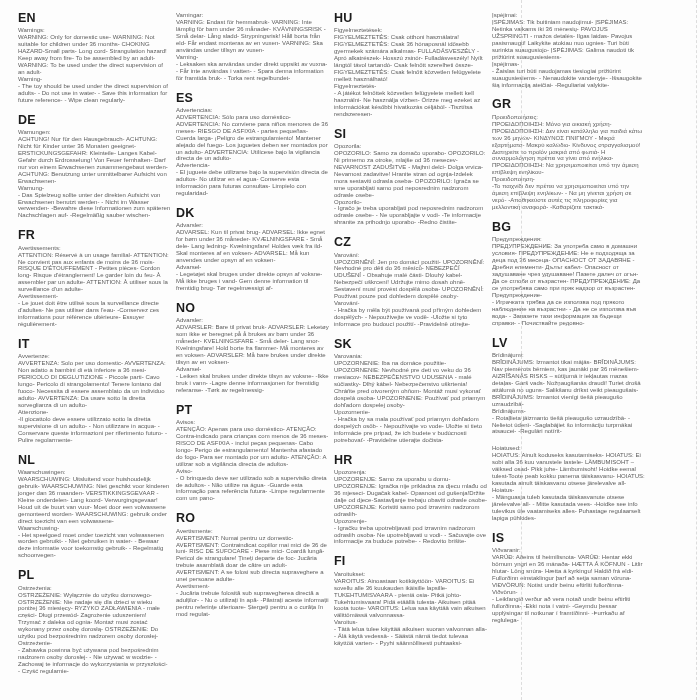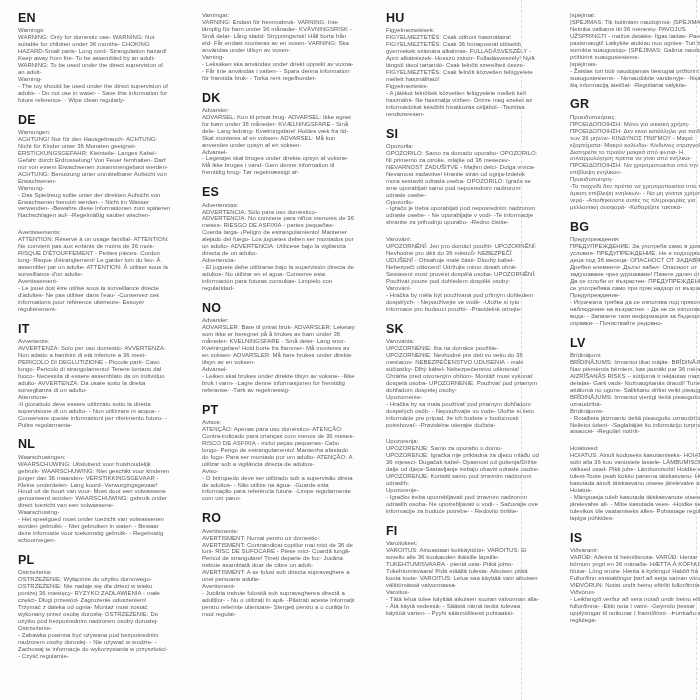--- a/index.html
+++ b/index.html
@@ -11,21 +11,21 @@
     position: relative;
     width: 700px;
     height: 700px;
     background: #fdfdfd;
     overflow: hidden;
     font-family: "Liberation Sans", "DejaVu Sans", sans-serif;
   }
   .columns {
     display: grid;
     grid-template-columns: repeat(4, 153px);
-    column-gap: 31px;
+    column-gap: 5px;
     padding: 12px 0 0 18px;
   }
   .lang {
     margin: 0 0 10px 0;
   }
   .code {
     font-size: 12.5px;
     font-weight: 700;
     color: #1c1c1c;
     letter-spacing: 0.2px;
@@ -66,20 +66,21 @@
 
   <section class="lang">
     <h2 class="code">DE</h2>
     <p class="txt intro">Warnungen:</p>
     <p class="txt main">ACHTUNG! Nur für den Hausgebrauch- ACHTUNG: Nicht für Kinder unter 36 Monaten geeignet- ERSTICKUNGSGEFAHR: Kleinteile- Langes Kabel- Gefahr durch Erdrosselung! Von Feuer fernhalten- Darf nur von einem Erwachsenen zusammengebaut werden- ACHTUNG: Benutzung unter unmittelbarer Aufsicht von Erwachsenen-</p>
     <p class="txt subtitle">Warnung-</p>
     <p class="txt subbody">- Das Spielzeug sollte unter der direkten Aufsicht von Erwachsenen benutzt werden- - Nicht im Wasser verwenden- -Bewahre diese Informationen zum späteren Nachschlagen auf- -Regelmäßig sauber wischen-</p>
   </section>
 
   <section class="lang">
+    <h2 class="code">FR</h2>
     <p class="txt intro">Avertissements:</p>
     <p class="txt main">ATTENTION: Réservé à un usage familial- ATTENTION: Ne convient pas aux enfants de moins de 36 mois- RISQUE D'ÉTOUFFEMENT - Petites pièces- Cordon long- Risque d'étranglement! Le garder loin du feu- À assembler par un adulte- ATTENTION: À utiliser sous la surveillance d'un adulte-</p>
     <p class="txt subtitle">Avertissement-</p>
     <p class="txt subbody">- Le jouet doit être utilisé sous la surveillance directe d'adultes- Ne pas utiliser dans l'eau- -Conservez ces informations pour référence ultérieure- Essuyer régulièrement-</p>
   </section>
 
   <section class="lang">
     <h2 class="code">IT</h2>
     <p class="txt intro">Avvertenze:</p>
     <p class="txt main">AVVERTENZA: Solo per uso domestic- AVVERTENZA: Non adatto a bambini di età inferiore a 36 mesi- PERICOLO DI DEGLUTIZIONE - Piccole parti- Cavo lungo- Pericolo di strangolamento! Tenere lontano dal fuoco- Necessita di essere assemblato da un individuo adulto- AVVERTENZA: Da usare sotto la diretta sorveglianza di un adulto-</p>
@@ -105,36 +106,36 @@
 </div>
     <div class="col">
   <section class="lang">
     <p class="txt intro">Varningar:</p>
     <p class="txt main">VARNING: Endast för hemmabruk- VARNING: Inte lämplig för barn under 36 månader- KVÄVNINGSRISK - Små delar- Lång sladd- Strypningsrisk! Håll borta från eld- Får endast monteras av en vuxen- VARNING: Ska användas under tillsyn av vuxen-</p>
     <p class="txt subtitle">Varning-</p>
     <p class="txt subbody">- Leksaken ska användas under direkt uppsikt av vuxna- - Får inte användas i vatten- - Spara denna information för framtida bruk- - Torka rent regelbundet-</p>
   </section>
 
   <section class="lang">
+    <h2 class="code">ES</h2>
+    <p class="txt intro">Advertencias:</p>
+    <p class="txt main">ADVERTENCIA: Sólo para uso doméstico- ADVERTENCIA: No conviene para niños menores de 36 meses- RIESGO DE ASFIXIA - partes pequeñas- Cuerda larga- ¡Peligro de estrangulamiento! Mantener alejado del fuego- Los juguetes deben ser montados por un adulto- ADVERTENCIA: Utilícese bajo la vigilancia directa de un adulto-</p>
+    <p class="txt subtitle">Advertencia-</p>
+    <p class="txt subbody">- El juguete debe utilizarse bajo la supervisión directa de adultos- No utilizar en el agua- Conserve esta información para futuras consultas- Limpielo con regularidad-</p>
+  </section>
+
+  <section class="lang">
     <h2 class="code">DK</h2>
     <p class="txt intro">Advarsler:</p>
     <p class="txt main">ADVARSEL: Kun til privat brug- ADVARSEL: Ikke egnet for børn under 36 måneder- KVÆLNINGSFARE - Små dele- Lang ledning- Kvælningsfare! Holdes væk fra ild- Skal monteres af en voksen- ADVARSEL: Må kun anvendes under opsyn af en voksen-</p>
     <p class="txt subtitle">Advarsel-</p>
     <p class="txt subbody">- Legetøjet skal bruges under direkte opsyn af voksne- Må ikke bruges i vand- Gem denne information til fremtidig brug- Tør regelmæssigt af-</p>
   </section>
 
   <section class="lang">
-    <h2 class="code">ES</h2>
-    <p class="txt intro">Advertencias:</p>
-    <p class="txt main">ADVERTENCIA: Sólo para uso doméstico- ADVERTENCIA: No conviene para niños menores de 36 meses- RIESGO DE ASFIXIA - partes pequeñas- Cuerda larga- ¡Peligro de estrangulamiento! Mantener alejado del fuego- Los juguetes deben ser montados por un adulto- ADVERTENCIA: Utilícese bajo la vigilancia directa de un adulto-</p>
-    <p class="txt subtitle">Advertencia-</p>
-    <p class="txt subbody">- El juguete debe utilizarse bajo la supervisión directa de adultos- No utilizar en el agua- Conserve esta información para futuras consultas- Limpielo con regularidad-</p>
-  </section>
-
-  <section class="lang">
     <h2 class="code">NO</h2>
     <p class="txt intro">Advarsler:</p>
     <p class="txt main">ADVARSLER: Bare til privat bruk- ADVARSLER: Leketøy som ikke er beregnet på å brukes av barn under 36 måneder- KVELNINGSFARE - Små deler- Lang snor- Kvelningsfare! Hold borte fra flammer- Må monteres av en voksen- ADVARSLER: Må bare brukes under direkte tilsyn av en voksen-</p>
     <p class="txt subtitle">Advarsel-</p>
     <p class="txt subbody">- Leiken skal brukes under direkte tilsyn av voksne- -Ikke bruk i vann- -Lagre denne informasjonen for fremtidig referanse- -Tørk av regelmessig-</p>
   </section>
 
   <section class="lang">
     <h2 class="code">PT</h2>
     <p class="txt intro">Avisos:</p>
@@ -162,35 +163,37 @@
 
   <section class="lang">
     <h2 class="code">SI</h2>
     <p class="txt intro">Opozorila:</p>
     <p class="txt main">OPOZORILO: Samo za domačo uporabo- OPOZORILO: Ni primerno za otroke, mlajše od 36 mesecev- NEVARNOST ZADUŠITVE - Majhni delci- Dolga vrvica- Nevarnost zadavitve! Hranite stran od ognja-Izdelek mora sestaviti odrasla oseba- OPOZORILO: Igrača se sme uporabljati samo pod neposrednim nadzorom odrasle osebe-</p>
     <p class="txt subtitle">Opozorilo-</p>
     <p class="txt subbody">- Igračo je treba uporabljati pod neposrednim nadzorom odrasle osebe- - Ne uporabljajte v vodi- -Te informacije shranite za prihodnjo uporabo- -Redno čistite-</p>
   </section>
 
   <section class="lang">
+    <h2 class="code">CZ</h2>
     <p class="txt intro">Varování:</p>
     <p class="txt main">UPOZORNĚNÍ: Jen pro domácí použití- UPOZORNĚNÍ: Nevhodné pro děti do 36 měsíců- NEBEZPEČÍ UDUŠENÍ - Obsahuje malé části- Dlouhý kabel- Nebezpečí uškrcení! Udržujte mimo dosah ohně- Sestavení musí provést dospělá osoba- UPOZORNĚNÍ: Používat pouze pod dohledem dospělé osoby-</p>
     <p class="txt subtitle">Varování-</p>
     <p class="txt subbody">- Hračka by měla být používaná pod přímým dohledem dospělých- - Nepoužívejte ve vodě- -Uložte si tyto informace pro budoucí použití- -Pravidelně otírejte-</p>
   </section>
 
   <section class="lang">
     <h2 class="code">SK</h2>
     <p class="txt intro">Varovania:</p>
     <p class="txt main">UPOZORNENIE: Iba na domáce použitie- UPOZORNENIE: Nevhodné pre deti vo veku do 36 mesiacov- NEBEZPEČENSTVO UDUSENIA - malé súčiastky- Dlhý kábel- Nebezpečenstvo uškrtenia! Chráňte pred otvoreným ohňom- Montáž musí vykonať dospelá osoba- UPOZORNENIE: Používať pod priamym dohľadom dospelej osoby-</p>
     <p class="txt subtitle">Upozornenie-</p>
     <p class="txt subbody">- Hračka by sa mala používať pod priamym dohľadom dospelých osôb- - Nepoužívajte vo vode- Uložte si tieto informácie pre prípad, že ich budete v budúcnosti potrebovať- -Pravidelne utierajte dočista-</p>
   </section>
 
   <section class="lang">
+    <h2 class="code">HR</h2>
     <p class="txt intro">Upozorenja:</p>
     <p class="txt main">UPOZORENJE: Samo za uporabu u domu-UPOZORENJE: Igračka nije prikladna za djecu mlađu od 36 mjeseci- Dugačak kabel- Opasnost od gušenja!Držite dalje od djece-Sastavljanje trebaju obaviti odrasle osobe- UPOZORENJE: Koristiti samo pod izravnim nadzorom odraslih-</p>
     <p class="txt subtitle">Upozorenje-</p>
     <p class="txt subbody">- Igračku treba upotrebljavati pod izravnim nadzorom odraslih osoba- Ne upotrebljavati u vodi- - Sačuvajte ove informacije za buduće potrebe- - Redovito brišite-</p>
   </section>
 
   <section class="lang">
     <h2 class="code">FI</h2>
     <p class="txt intro">Varoitukset:</p>
     <p class="txt main">VAROITUS: Ainoastaan kotikäyttöön- VAROITUS: Ei sovellu alle 36 kuukauden ikäisille lapsille- TUKEHTUMISVAARA - pieniä osia- Pitkä johto- Tukehtumisvaara! Pidä etäällä tulesta- Aikuisen pitää koota tuote- VAROITUS: Lelua saa käyttää vain aikuisen välittömässä valvonnassa-</p>

